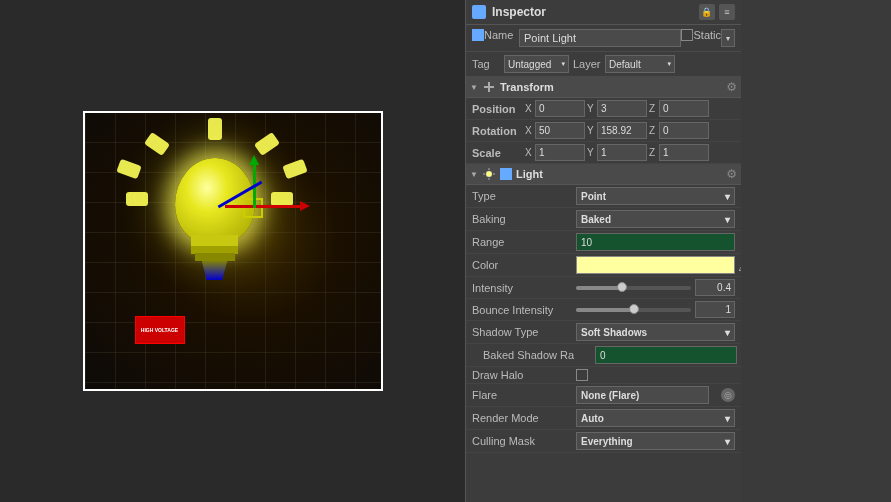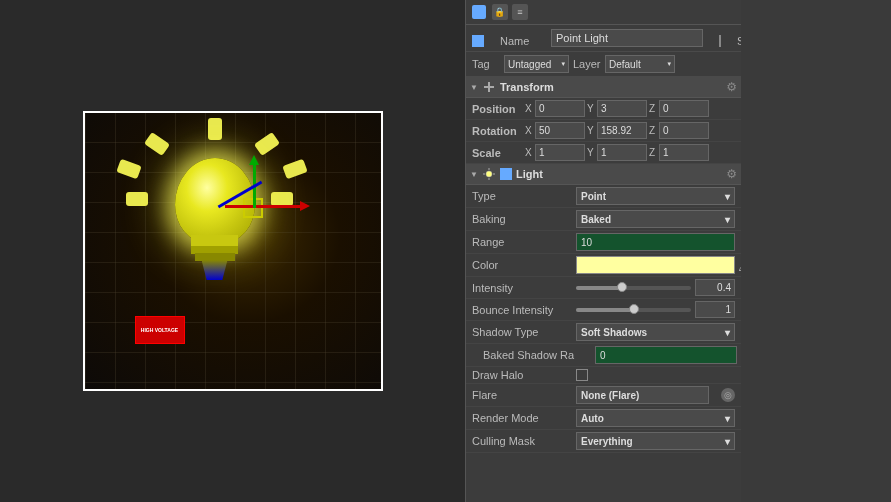--- a/index.html
+++ b/index.html
@@ -326,23 +326,23 @@
       align-items: center;
       justify-content: center;
       font-size: 9px;
       cursor: pointer;
       color: #ccc;
     }
 
     
     .name-row {
       display: flex;
-      align-items: flex-end;
+      align-items: flex-start;
       padding: 4px 6px;
-      gap: 16px;
+      gap: 0;
       background: #3c3c3c;
       border-bottom: 1px solid #4a4a4a;
     }
 
     .checkbox {
       width: 12px;
       height: 12px;
       background: #6af;
       flex-shrink: 0;
     }
@@ -674,20 +674,21 @@
           <span>HIGH VOLTAGE</span>
         </div>
       </div>
     </div>
   </div>
 
   <div class="inspector-panel">
 
     <div class="inspector-header">
       <div class="inspector-icon"></div>
+      <span class="inspector-title">Inspector</span>
       <div class="header-icons">
         <div class="header-icon-btn">🔒</div>
         <div class="header-icon-btn">≡</div>
       </div>
     </div>
 
     <div class="name-row">
       <div class="checkbox"></div>
       <span class="name-label">Name</span>
       <input class="name-value" type="text" value="Point Light" style="">

